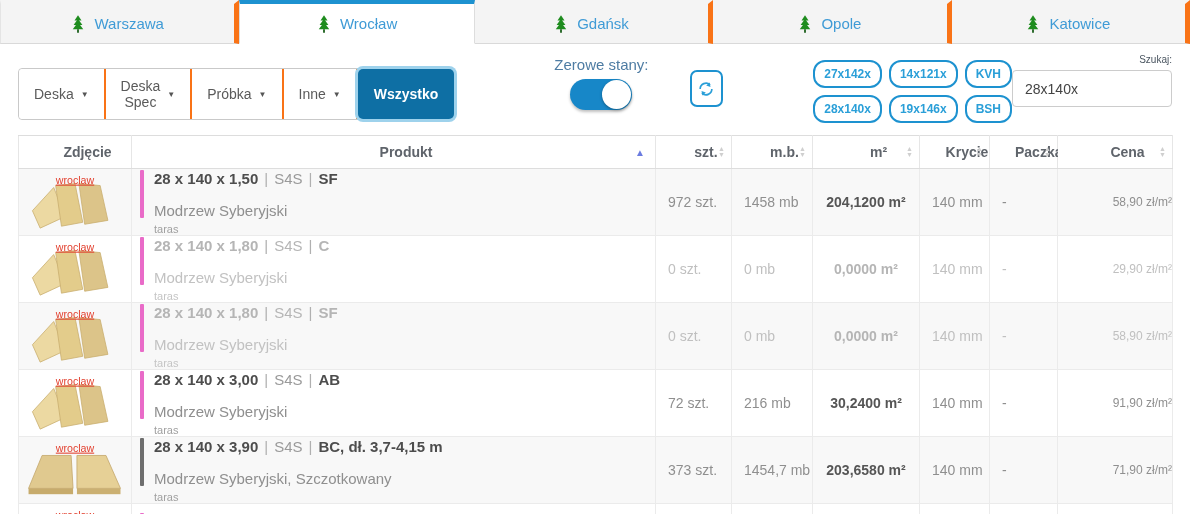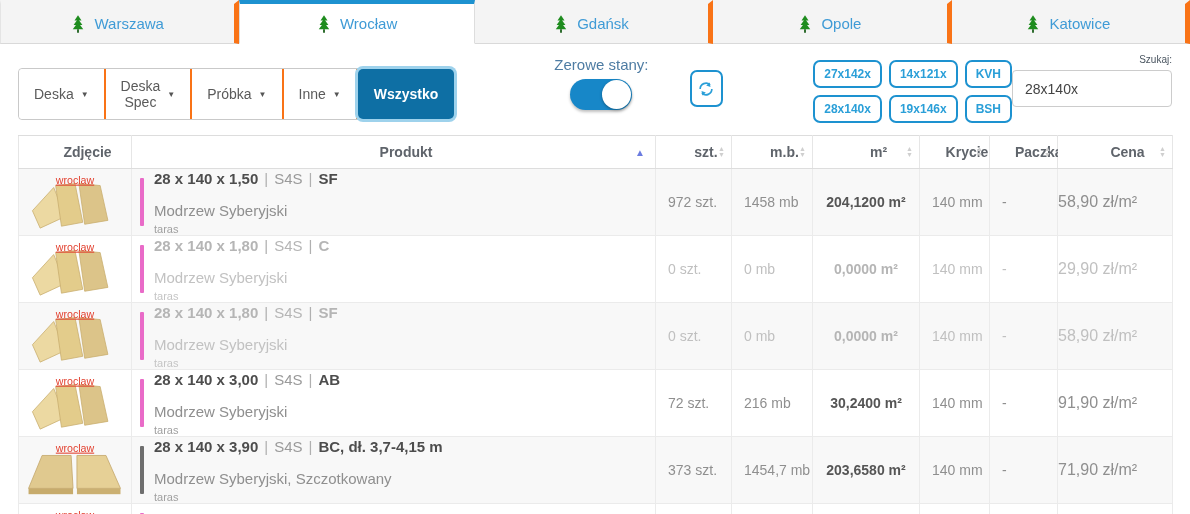--- a/index.html
+++ b/index.html
@@ -45,21 +45,21 @@
     position:absolute; top:1px; right:1px; width:29px; height:29px; border-radius:50%;
     background:#fff; box-shadow:0 1px 3px rgba(0,0,0,0.35);
   }
   .refresh-btn {
     margin-left:38px; margin-top:16px; width:37px; height:37px; border-radius:7px;
     border:2px solid #1d92d0; background:#fff; display:flex; align-items:center;
     justify-content:center; cursor:pointer;
   }
   .sizes { margin-left:90px; margin-top:6px; display:grid; grid-template-columns:auto auto auto; gap:7px; }
   .size-btn {
-    border:2px solid #1d92d0; border-radius:7px; background:#fff; color:#2a9fd8;
+    border:2px solid #1d92d0; border-radius:12px; background:#fff; color:#2a9fd8;
     font-weight:bold; font-size:12px; padding:5px 9px; cursor:pointer; text-align:center;
     font-family:"Liberation Sans", sans-serif;
   }
   .search-block { margin-left:auto; width:160px; }
   .search-label { text-align:right; color:#4a5560; font-size:10px; margin-bottom:5px; }
   .search-input {
     width:160px; height:37px; border:1px solid #ccc; border-radius:4px; padding:0 12px;
     font-size:14px; color:#444; font-family:"Liberation Sans", sans-serif; outline:none;
   }
   
@@ -74,33 +74,33 @@
     position:absolute; right:6px; top:50%; transform:translateY(-50%);
     display:flex; flex-direction:column; color:#cfcfcf; font-size:7px; line-height:6px;
   }
   .sort-active { position:absolute; right:10px; top:50%; transform:translateY(-50%); color:#6b7ce0; font-size:10px; }
   tbody tr { height:67px; }
   tbody tr:nth-child(odd) { background:#f8f8f8; }
   tbody tr:nth-child(even) { background:#fff; }
   tbody td { border:1px solid #ebebeb; border-top:1px solid #e4e4e4; vertical-align:middle; }
   .c-img { text-align:center; }
   .imgwrap { width:100px; height:60px; margin:0 auto; position:relative; }
-  .c-prod .wrap { display:flex; align-items:center; gap:10px; padding-left:8px; }
+  .c-prod .wrap { display:flex; align-items:flex-start; gap:10px; padding-left:8px; }
   .bar { width:4px; height:48px; border-radius:1px; flex:0 0 4px; }
   .bar-pink { background:#e96bc8; }
   .bar-gray { background:#6e6e6e; }
   .ptitle { font-size:15px; color:#4d4d4d; }
   .ptitle b { color:#4d4d4d; }
   .ptitle .sep { color:#b0b0b0; margin:0 6px; font-weight:normal; }
   .ptitle .spec { color:#9a9a9a; font-weight:normal; }
   .pspecies { font-size:15px; color:#8f8f8f; margin-top:15px; }
   .pcat { font-size:11px; color:#a0a0a0; margin-top:4px; }
   .c-num { font-size:14px; color:#8f8f8f; padding-left:12px; }
   .c-m2 { font-size:14px; color:#555; font-weight:bold; text-align:center; }
-  .c-price { font-size:16px; color:#8f8f8f; text-align:left; }
+  .c-price { font-size:12px; color:#8f8f8f; text-align:right; }
   tr.muted .ptitle, tr.muted .ptitle b, tr.muted .ptitle .spec { color:#b5b5b5; }
   tr.muted .pspecies { color:#c2c2c2; }
   tr.muted .pcat { color:#c5c5c5; }
   tr.muted .c-num, tr.muted .c-price { color:#c0c0c0; }
   tr.muted .c-m2 { color:#b5b5b5; }
   .wm { font-size:11px; text-decoration:underline; }
 </style>
 </head>
 <body>
 

